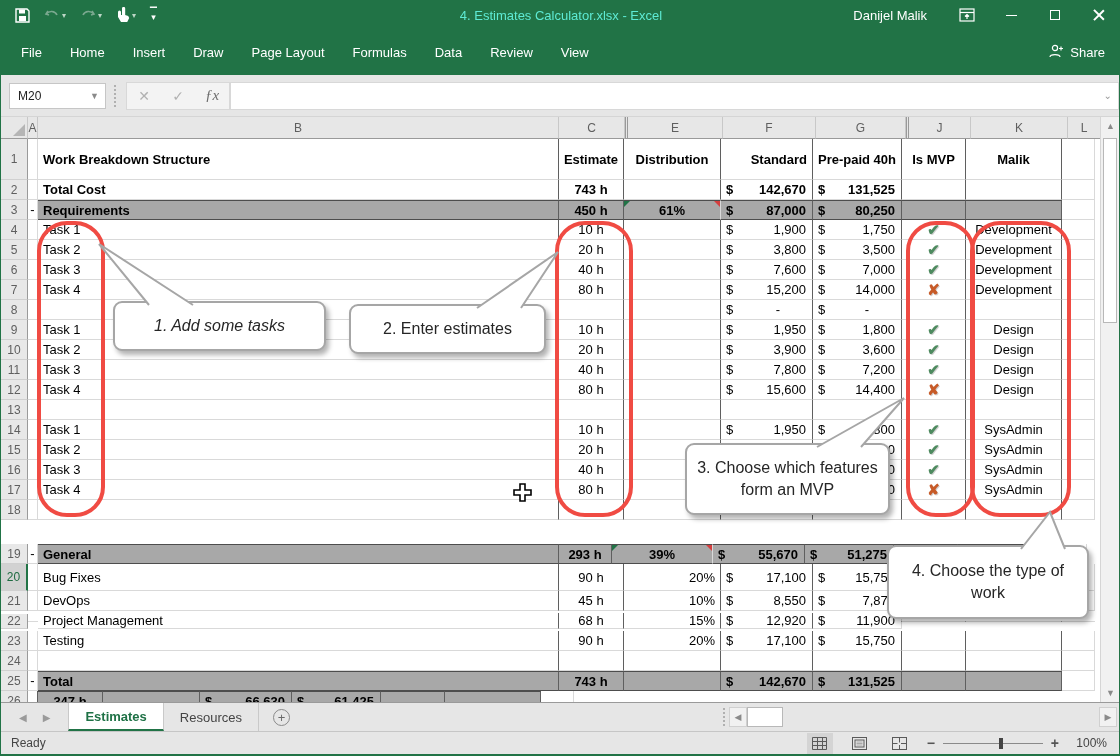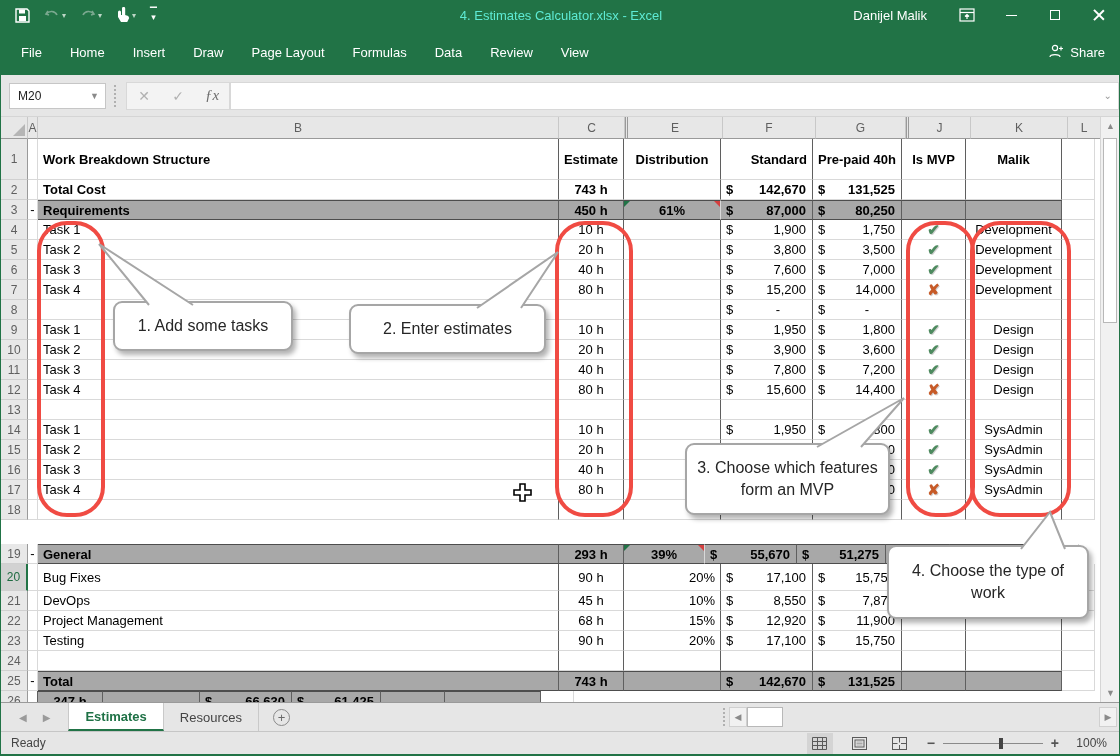--- a/index.html
+++ b/index.html
@@ -557,22 +557,22 @@
       <div class="cell darkL" style="width: 93px;"></div>
       <div class="cell darkL" style="width: 90px;"></div>
       <div class="cell darkL center" style="width: 65px;"></div>
       <div class="cell darkL darkR center" style="width: 97px;"></div>
       <div class="cell" style="width: 33px;"></div>
     </div>
     <div class="grow" style="height: 20px; margin-top: 24px;">
       <div class="gut" style="width: 27px;">19</div>
       <div class="cell center" style="width: 10px;">-</div>
       <div class="cell sec left" style="width: 521px;">General</div>
-      <div class="cell darkL sec center" style="width: 66px;">293 h</div>
-      <div class="cell darkL sec center flagcell" style="width: 82px;">
+      <div class="cell darkL sec center" style="width: 54px;">293 h</div>
+      <div class="cell darkL sec center flagcell" style="width: 102px;">
         <span class="flag-g"></span>
         <span class="flag-r"></span>
         <span>39%</span>
       </div>
       <div class="cell darkL sec money" style="width: 93px;">
         <span>$</span>
         <span>55,670</span>
       </div>
       <div class="cell darkL sec money" style="width: 90px;">
         <span>$</span>
@@ -615,21 +615,21 @@
         <span>8,550</span>
       </div>
       <div class="cell darkL money" style="width: 90px;">
         <span>$</span>
         <span>7,875</span>
       </div>
       <div class="cell darkL center" style="width: 65px;"></div>
       <div class="cell darkL darkR center" style="width: 97px;"></div>
       <div class="cell" style="width: 33px;"></div>
     </div>
-    <div class="grow" style="height: 20px;">
+    <div class="grow" style="height: 20px; align-items: center;">
       <div class="gut" style="width: 27px;">22</div>
       <div class="cell center" style="width: 10px;"></div>
       <div class="cell left" style="width: 521px;">Project Management</div>
       <div class="cell darkL center" style="width: 66px;">68 h</div>
       <div class="cell darkL right" style="width: 98px;">
         <span>15%</span>
       </div>
       <div class="cell darkL money" style="width: 93px;">
         <span>$</span>
         <span>12,920</span>
@@ -727,21 +727,21 @@
   <div class="vs-btn">▲</div>
   <div class="vs-thumb"></div>
   <div class="vs-btn bottom">▼</div>
 </div>
 
 <div class="ovl" id="ovlRoot">
     <div class="hl" style="left: 36px; top: 221px; width: 68px; height: 296px; border-color: rgb(240, 75, 67);"></div>
     <div class="hl" style="left: 554px; top: 221px; width: 78px; height: 296px; border-color: rgb(240, 75, 67);"></div>
     <div class="hl" style="left: 905px; top: 221px; width: 69px; height: 296px; border-color: rgb(240, 75, 67);"></div>
     <div class="hl" style="left: 969px; top: 221px; width: 101px; height: 296px; border-color: rgb(240, 75, 67);"></div>
-    <div class="callout" style="left: 112px; top: 301px; width: 180px; height: 50px;">1. Add some tasks</div>
+    <div class="callout" style="left: 112px; top: 301px; width: 213px; height: 50px; font-style: italic;">1. Add some tasks</div>
     <svg class="tails" width="1120" height="756">
       <path d="M148,305 L98,244 L192,305" fill="#ffffff" stroke="#a6a6a6" stroke-width="2"></path>
     </svg>
     <div class="callout" style="left: 348px; top: 304px; width: 197px; height: 50px;">2. Enter estimates</div>
     <svg class="tails" width="1120" height="756">
       <path d="M476,308 L557,252 L520,308" fill="#ffffff" stroke="#a6a6a6" stroke-width="2"></path>
     </svg>
     <div class="callout" style="left: 684px; top: 443px; width: 205px; height: 72px;">3. Choose which features form an MVP</div>
     <svg class="tails" width="1120" height="756">
       <path d="M816,447 L903,398 L860,447" fill="#ffffff" stroke="#a6a6a6" stroke-width="2"></path>

